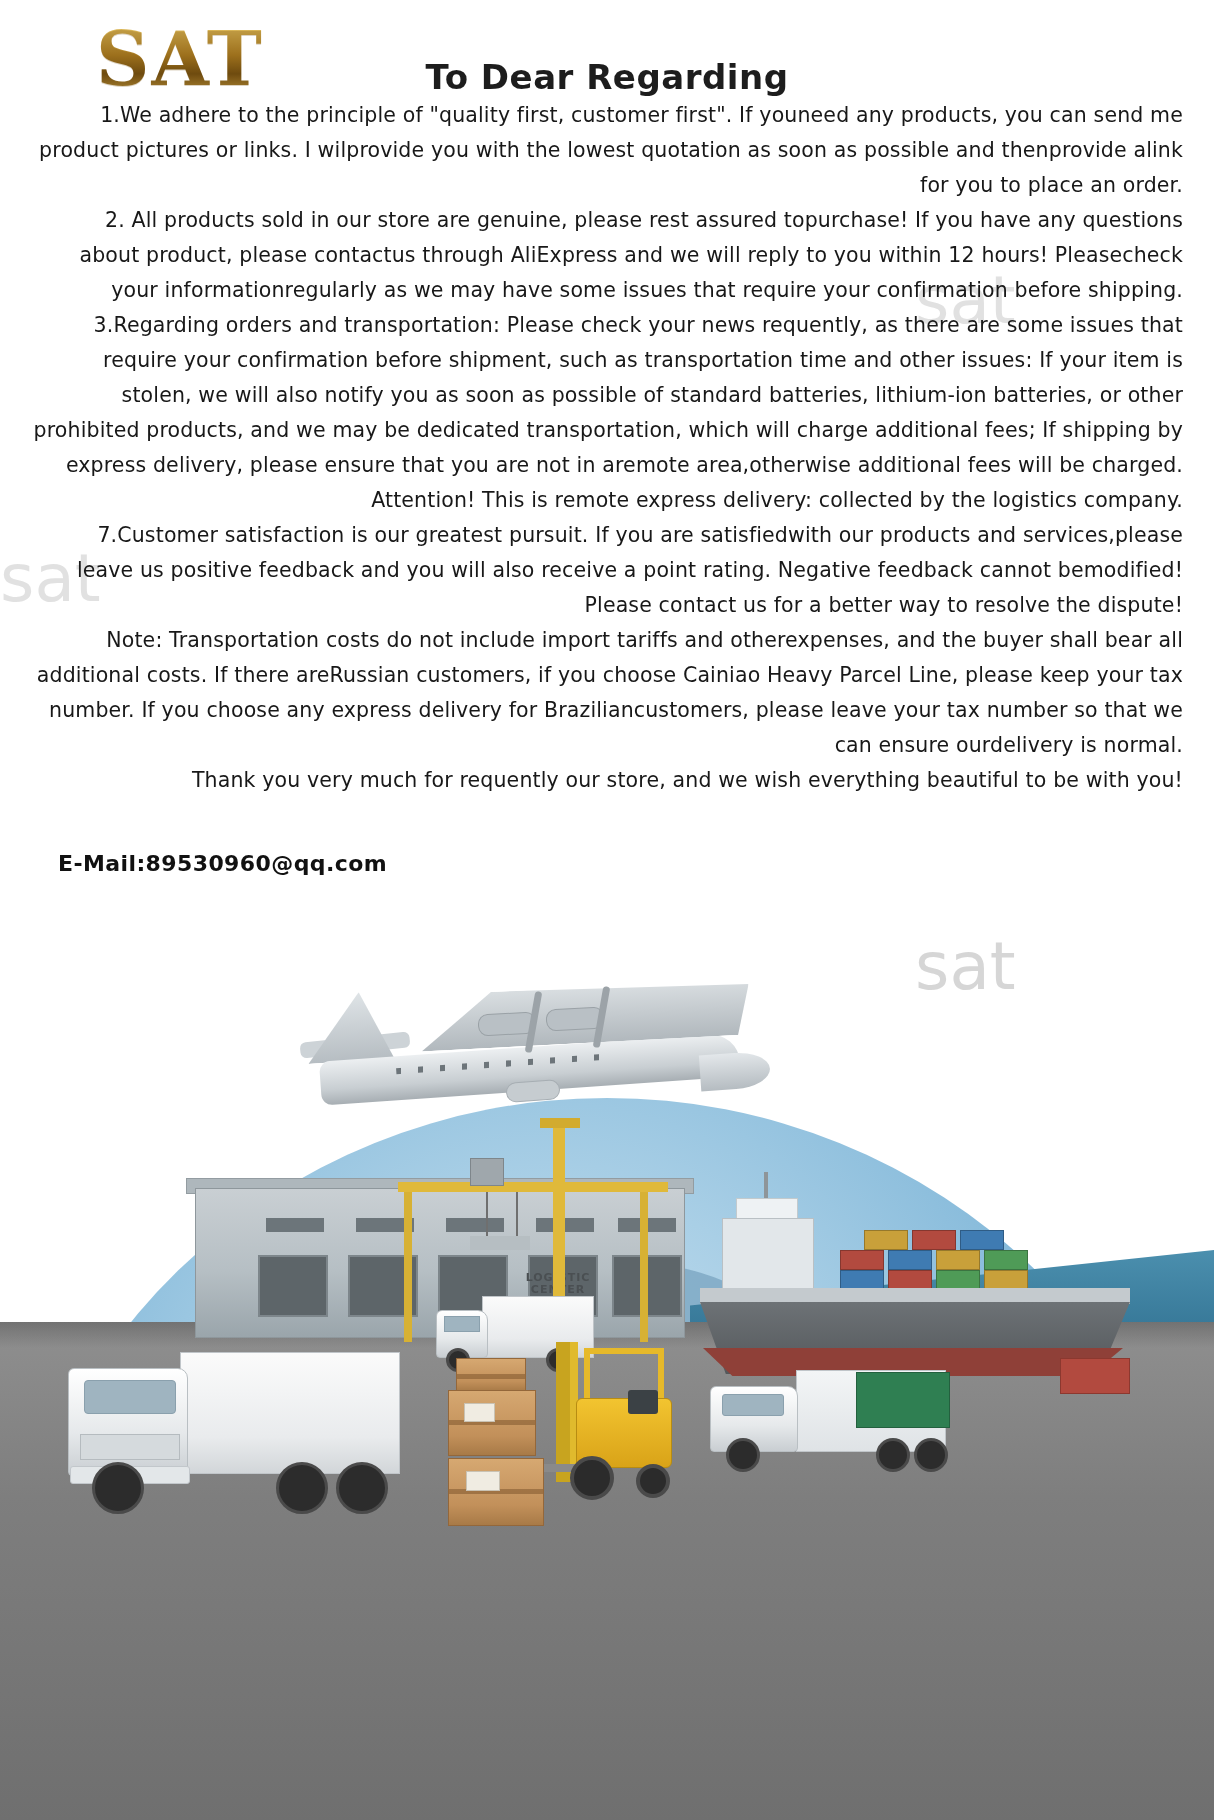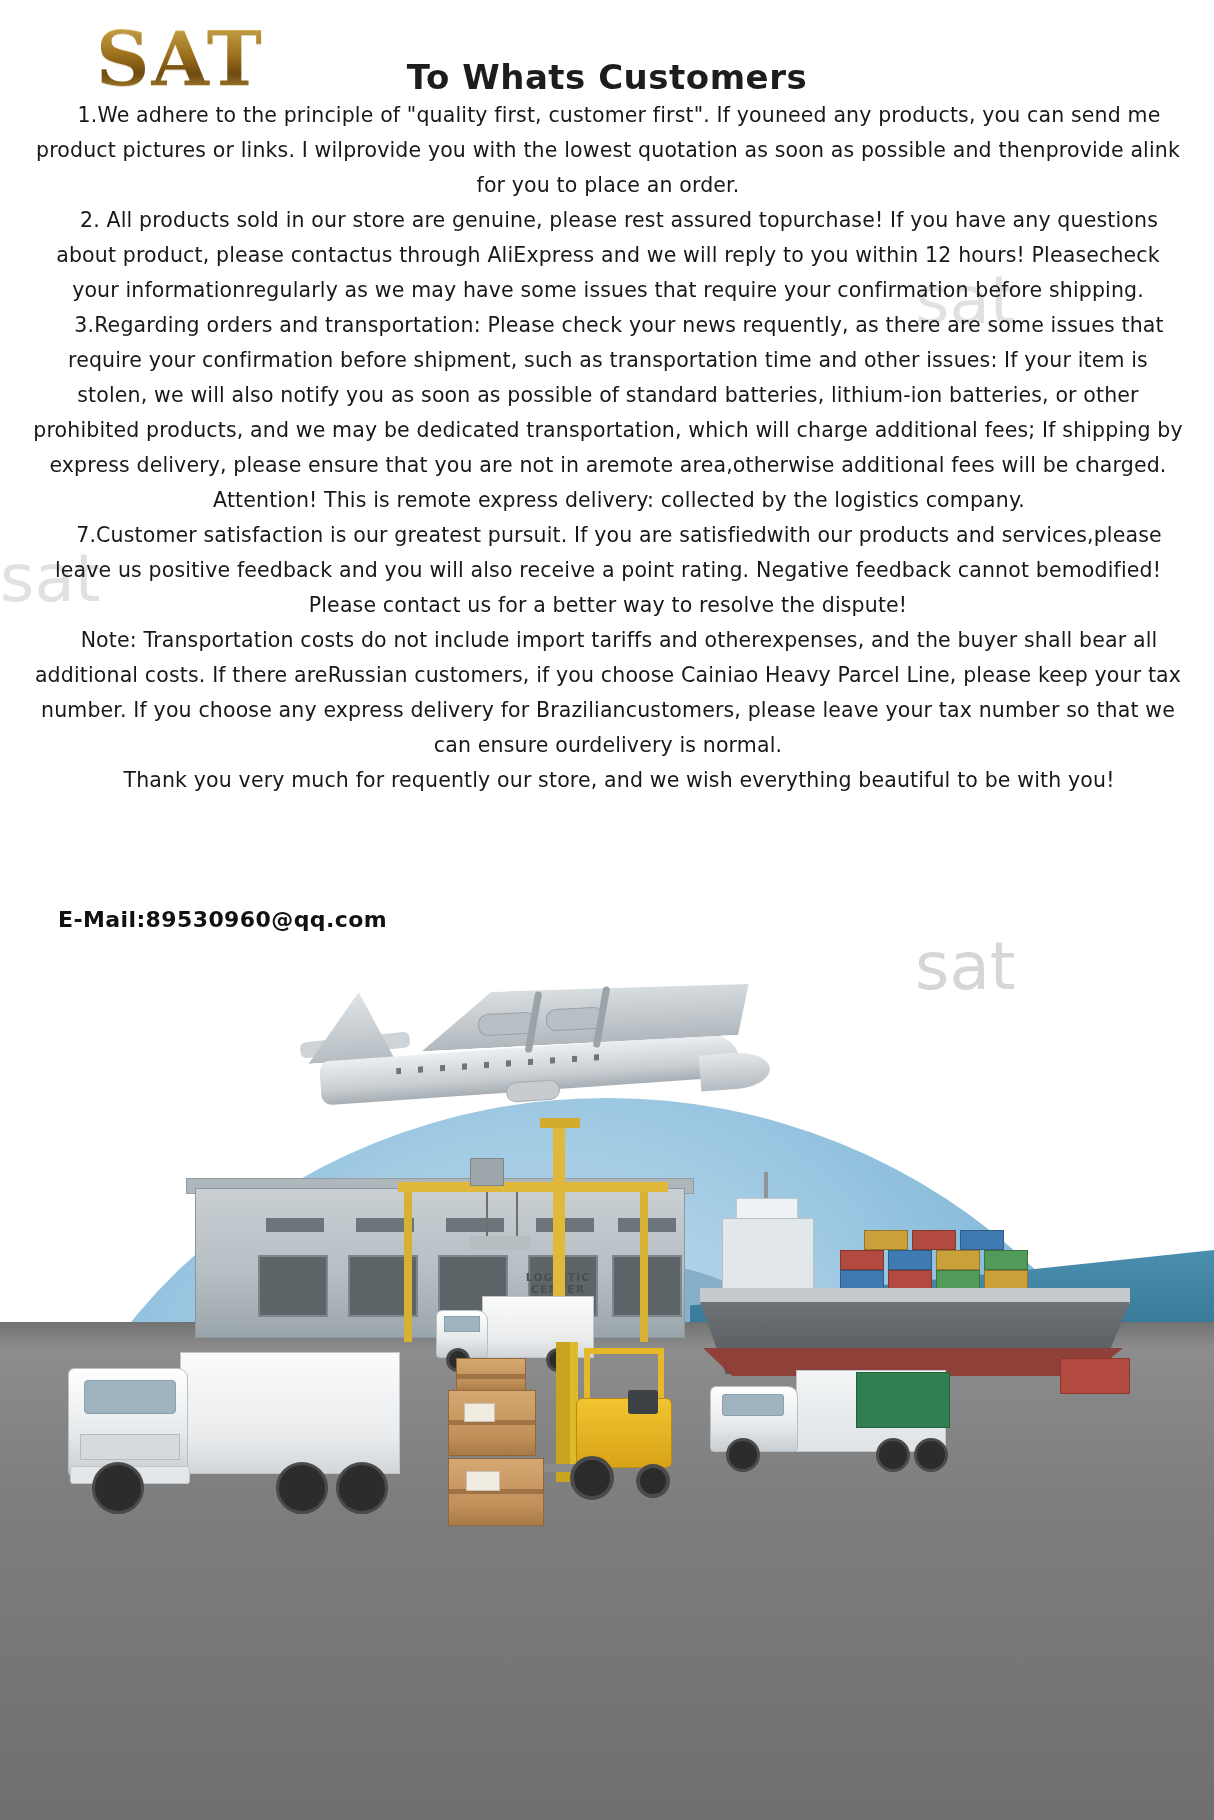--- a/index.html
+++ b/index.html
@@ -58,30 +58,30 @@
     left: 33px;
     top: 98px;
     width: 1150px;
     z-index: 4;
   }
   #body-text p {
     margin: 0 0 0 0;
     font-size: 20.5px;
     line-height: 35px;
     color: #181818;
-    text-align: center;
+    text-align: right;
     letter-spacing: 0.15px;
   }
   #body-text p.indent { text-indent: 22px; }
 
   
   #contact {
     position: absolute;
     left: 58px;
-    top: 907px;
+    top: 851px;
     z-index: 6;
   }
   #contact .line {
     font-size: 22px;
     font-weight: bold;
     color: #111111;
     letter-spacing: 0.4px;
     margin-bottom: 28px;
   }
 
@@ -384,21 +384,21 @@
   #gc1 { position: absolute; left: 812px; top: 422px; width: 80px; height: 40px; background: #2f7f52; border: 1px solid #24603f; }
   #gc2 { position: absolute; left: 1060px; top: 408px; width: 70px; height: 36px; background: #b24a3f; border: 1px solid #8c382f; }
 </style>
 </head>
 <body>
 
 <div id="page">
 
   <div id="logo">SAT</div>
 
-  <h1 id="title">To Whats Customers</h1>
+  <h1 id="title">To Dear Regarding</h1>
 
   <div id="body-text">
     <p class="indent">1.We adhere to the principle of "quality first, customer first". If youneed any products, you can send me product pictures or links. I wilprovide you with the lowest quotation as soon as possible and thenprovide alink for you to place an order.</p>
     <p class="indent">2. All products sold in our store are genuine, please rest assured topurchase! If you have any questions about product, please contactus through AliExpress and we will reply to you within 12 hours! Pleasecheck your informationregularly as we may have some issues that require your confirmation before shipping.</p>
     <p class="indent">3.Regarding orders and transportation: Please check your news requently, as there are some issues that require your confirmation before shipment, such as transportation time and other issues: If your item is stolen, we will also notify you as soon as possible of standard batteries, lithium-ion batteries, or other prohibited products, and we may be dedicated transportation, which will charge additional fees;  If shipping by express delivery, please ensure that you are not in aremote area,otherwise additional fees will be charged.</p>
     <p class="indent">Attention! This is remote express delivery: collected by the logistics company.</p>
     <p class="indent">7.Customer satisfaction is our greatest pursuit. If you are satisfiedwith our products and services,please leave us positive feedback and you will also receive a point rating. Negative feedback cannot bemodified! Please contact us for a better way to resolve the dispute!</p>
     <p class="indent">Note: Transportation costs do not include import tariffs and otherexpenses, and the buyer shall bear all additional costs. If there areRussian customers, if you choose Cainiao Heavy Parcel Line, please keep your tax number. If you choose any express delivery for Braziliancustomers, please leave your tax number so that we can ensure ourdelivery is normal.</p>
     <p class="indent">Thank you very much for requently our store, and we wish everything beautiful to be with you!</p>
   </div>

